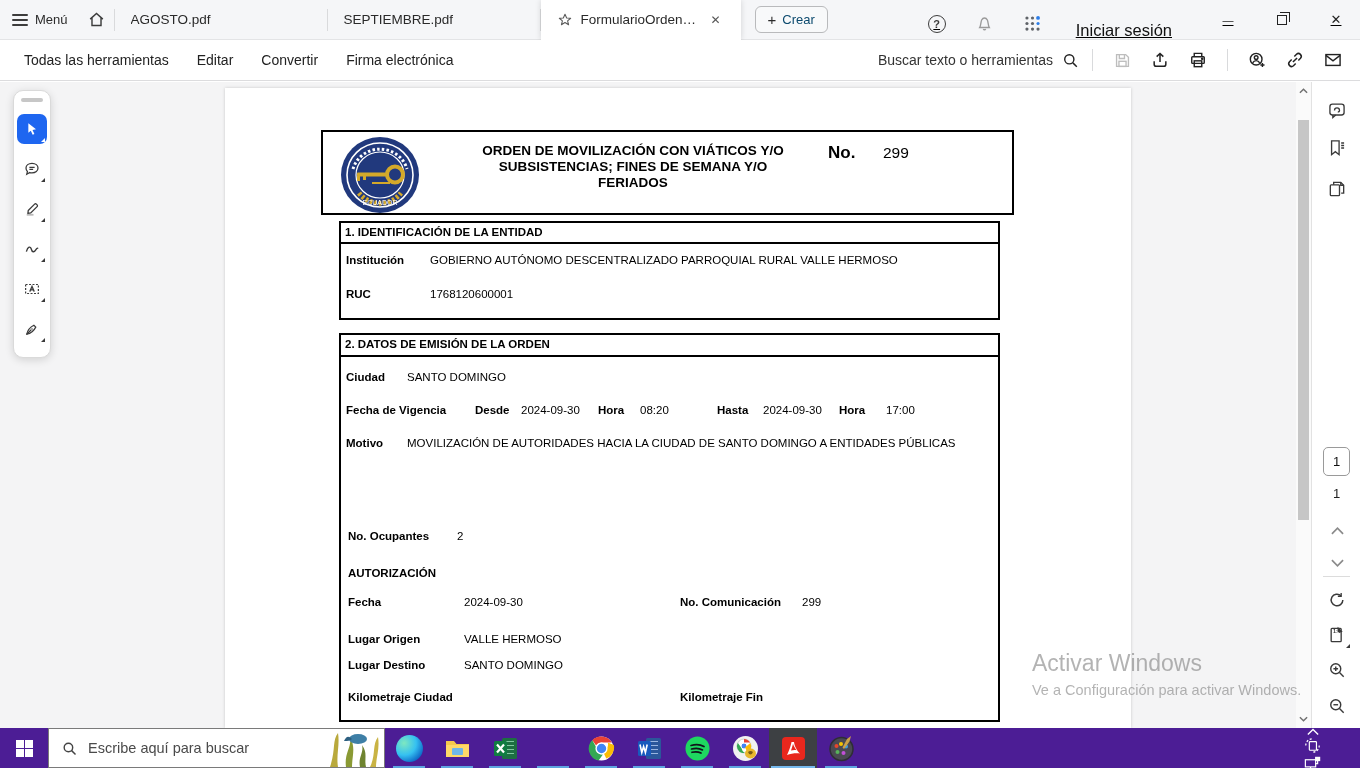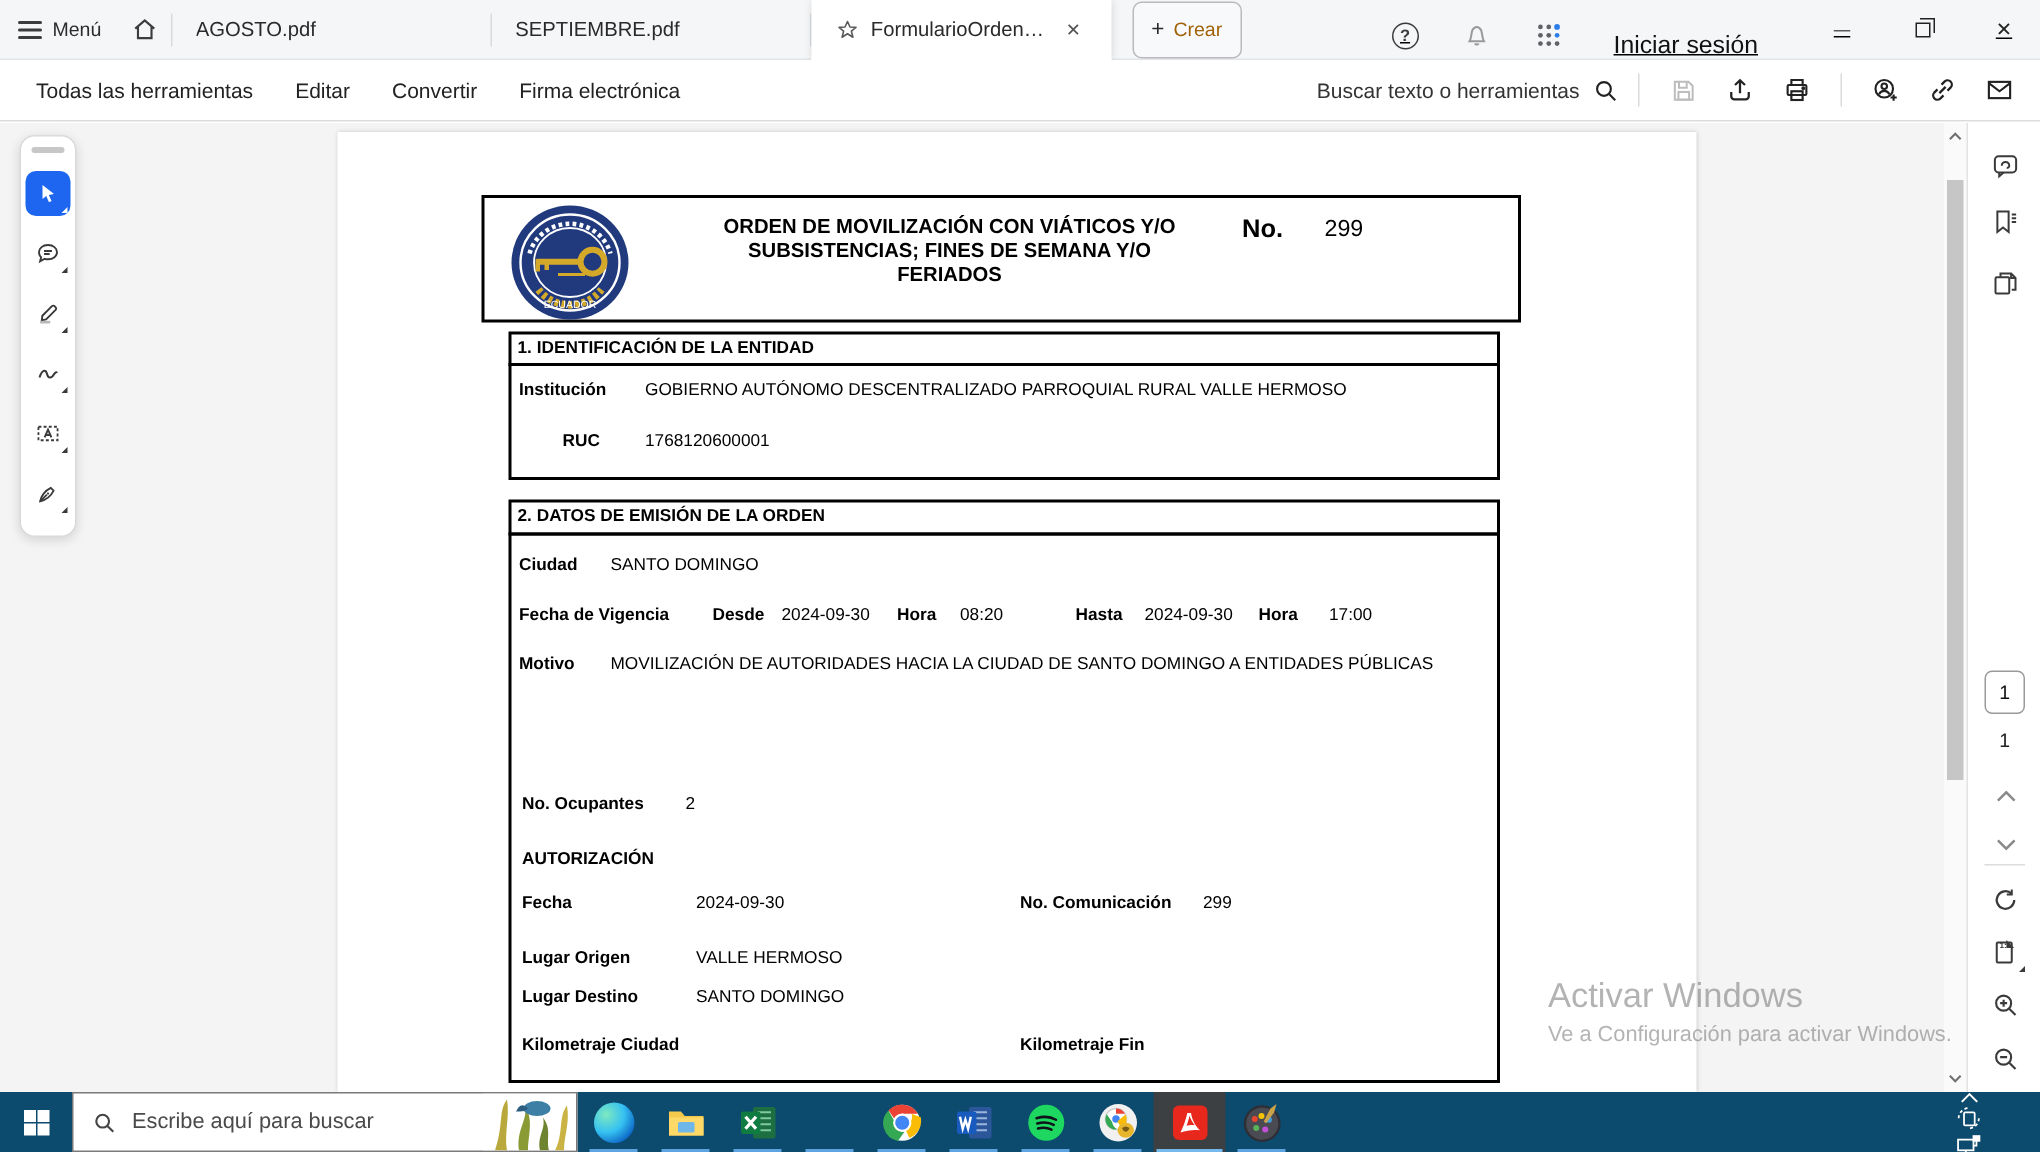--- a/index.html
+++ b/index.html
@@ -20,22 +20,22 @@
   .vdiv { width:1px; height:22px; background:#d9dadc; }
   .tab { display:flex; align-items:center; height:40px; width:212px; padding:0 16px;
     font-size:13.5px; color:#2a2a2a; cursor:pointer; }
   .tab .tab-label { overflow:hidden; white-space:nowrap; text-overflow:ellipsis; flex:1; }
   .tab.active { background:#ffffff; box-shadow:0 0 6px rgba(0,0,0,.15); height:40px;
     border-bottom:1px solid #fff; margin-bottom:-1px; width:200px; }
   .tab .star { margin-right:8px; flex:none; display:flex; }
   .tab .tab-close { flex:none; width:18px; height:18px; border-radius:3px; color:#555;
     display:flex; align-items:center; justify-content:center; font-size:12px; margin-left:6px; }
   .tab .tab-close::before { content:"✕"; }
-  .crear-btn { display:flex; align-items:center; gap:6px; margin-left:14px; height:38px;
-    padding:0 12px; border:1px solid #b9babc; border-radius:6px; font-size:13px; color:#a16207;
+  .crear-btn { display:flex; align-items:center; gap:6px; margin-left:14px; height:27px;
+    padding:0 12px; border:1px solid #b9babc; border-radius:6px; font-size:13px; color:#0c4a6e;
     background:#f8f9fa; cursor:pointer; }
   .crear-btn .plus::before { content:"+"; font-size:15px; color:#2a2a2a; }
   .tb-right { display:flex; align-items:flex-end; gap:14px; padding-right:4px;text-decoration:underline; }
   .help-circle { width:18px; height:18px; border:1.6px solid #3c3c3c; border-radius:50%;
     display:flex; align-items:center; justify-content:center; font-size:11px; font-weight:bold; color:#3c3c3c; }
   .help-circle::before { content:"?"; }
   .signin { font-size:16.5px; color:#111; padding:0 22px 0 12px; cursor:pointer; }
   .winctl { width:40px; height:40px; display:flex; align-items:center; justify-content:center;
     font-size:13px; color:#222; cursor:pointer; }
   .winctl.min::before { content:"—"; font-size:11px; }
@@ -117,21 +117,21 @@
   .no-value { left:560px; top:12px; font-size:15.5px; }
 
   .s1-hdr { left:114px; top:133px; width:661px; height:23px; }
   .s1-body { left:114px; top:154px; width:661px; height:78px; }
   .sec-title { position:absolute; left:4px; top:3px; font-weight:bold; font-size:11.5px; color:#000; }
 
   .s2-hdr { left:114px; top:245px; width:661px; height:24px; }
   .s2-body { left:114px; top:267px; width:661px; height:367px; }
 
   
-  .taskbar { position:absolute; left:0; top:728px; width:1360px; height:40px; background:#0c4a6e;
+  .taskbar { position:absolute; left:0; top:728px; width:1360px; height:40px; background:#4c1d95;
     display:flex; align-items:stretch; }
   .start-btn { width:48px; display:flex; align-items:center; justify-content:center; cursor:pointer; }
   .winlogo { width:17px; height:17px; display:grid; grid-template-columns:8px 8px; grid-template-rows:8px 8px; gap:1px; }
   .winlogo i { background:#fff; }
   .tb-search { width:337px; background:#fff; display:flex; align-items:center; padding:0 0 0 12px;
     position:relative; border:1px solid #7a7a7a; cursor:text; }
   .tb-search input { border:none; outline:none; flex:1; font-size:14.5px; color:#111; min-width:0;
     font-family:"Liberation Sans",sans-serif; margin-left:10px; }
   .tb-search input::placeholder { color:#4a4a4a; }
   .search-deco { width:62px; height:38px; flex:none; overflow:hidden; }
@@ -367,21 +367,21 @@
         <div class="dlabel no-label">No.</div>
         <div class="dvalue no-value">299</div>
       </div>
 
       <div class="dbox s1-hdr">
         <div class="sec-title">1. IDENTIFICACIÓN DE LA ENTIDAD</div>
       </div>
       <div class="dbox s1-body">
         <div class="dlabel" style="left:5px; top:10px;">Institución</div>
         <div class="dvalue" style="left:89px; top:10px;">GOBIERNO AUTÓNOMO DESCENTRALIZADO PARROQUIAL RURAL VALLE HERMOSO</div>
-        <div class="dlabel" style="left:5px; top:44px;margin-left:29px;">RUC</div>
+        <div class="dlabel" style="left:5px; top:44px;">RUC</div>
         <div class="dvalue" style="left:89px; top:44px;">1768120600001</div>
       </div>
 
       <div class="dbox s2-hdr">
         <div class="sec-title">2. DATOS DE EMISIÓN DE LA ORDEN</div>
       </div>
       <div class="dbox s2-body">
         <div class="dlabel" style="left:5px; top:14px;">Ciudad</div>
         <div class="dvalue" style="left:66px; top:14px;">SANTO DOMINGO</div>
 

